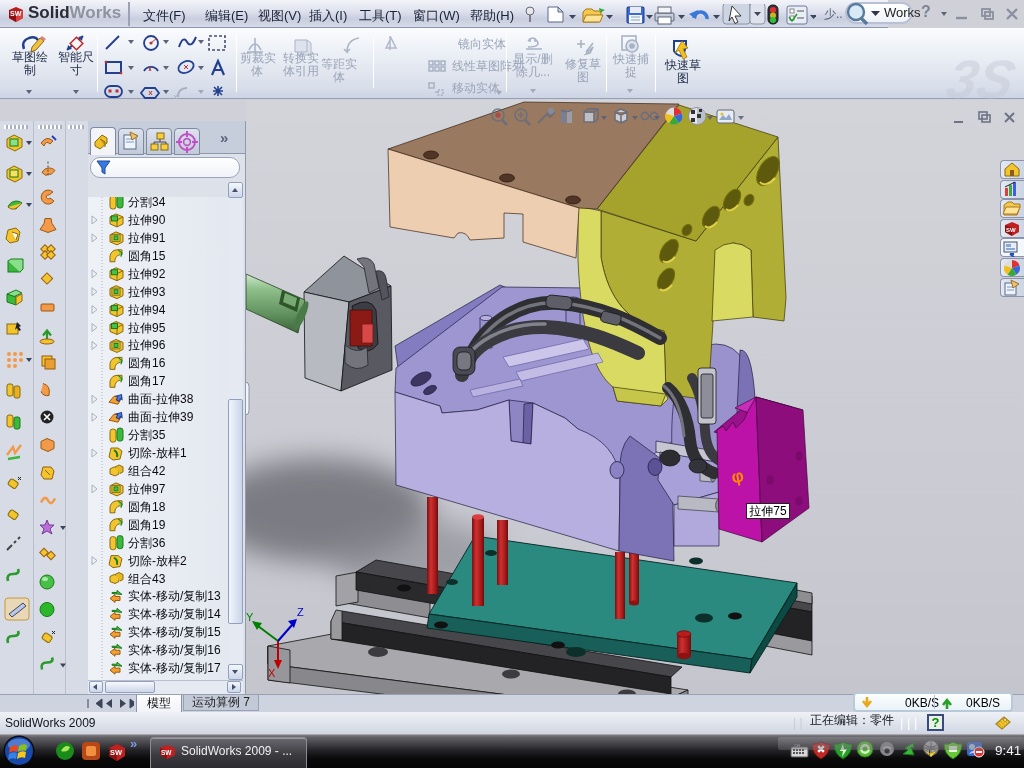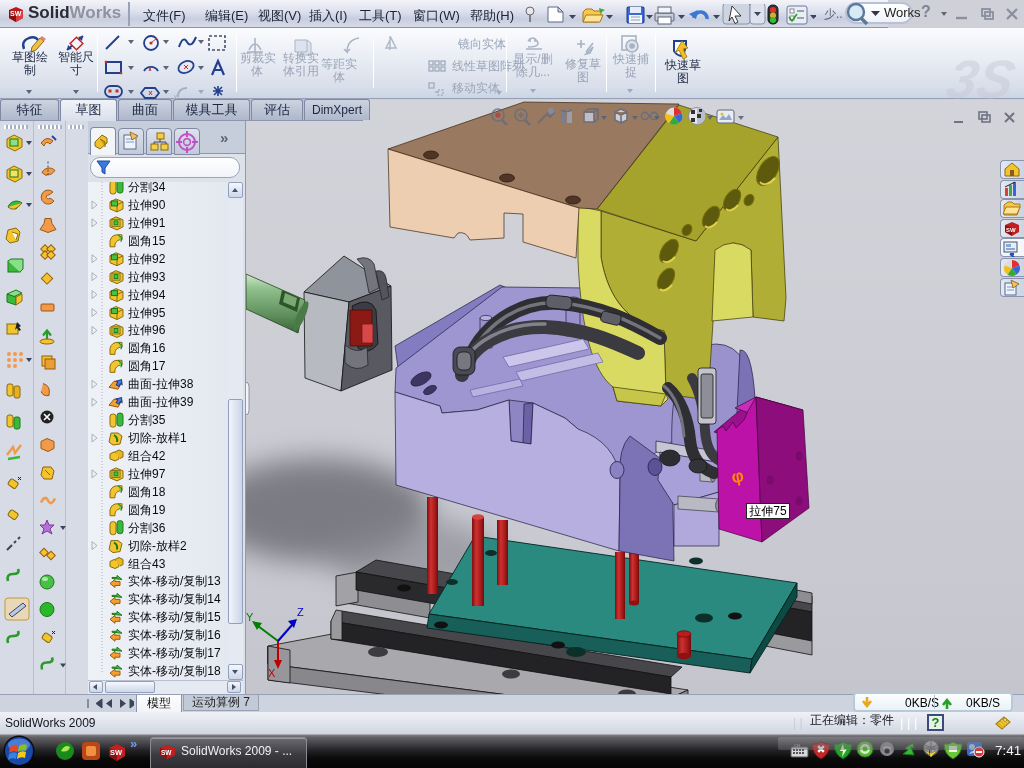--- a/index.html
+++ b/index.html
@@ -16,21 +16,21 @@
 .carg{border-top-color:#a0aabc;}
 .vsep{position:absolute;top:6px;width:1px;height:58px;background:#b4bccc;border-right:1px solid #fff;}
 
 #tabs{left:0;top:99px;width:363px;height:22px;background:#b9c2d3;border-bottom:1px solid #8d96ae;}
 .tab{position:absolute;top:0;height:21px;line-height:20px;text-align:center;font-size:13px;color:#1c2744;background:linear-gradient(#ccd3e0,#aeb8cb);border:1px solid #7e8aa4;border-bottom:none;border-radius:3px 3px 0 0;}
 .tabact{background:linear-gradient(#f0f3f8,#d9dfeb);height:22px;z-index:3;}
 
 #lcol{left:0;top:121px;width:88px;height:573px;background:#d6dbe5;}
 
 #panel{left:88px;top:121px;width:158px;height:573px;background:#dde2ea;border-right:1px solid #9099ad;}
-#ptree{position:absolute;left:0;top:61px;width:140px;height:498px;background:linear-gradient(90deg,#eef1f6,#e4e8f0);}
+#ptree{position:absolute;left:0;top:76px;width:140px;height:498px;background:linear-gradient(90deg,#eef1f6,#e4e8f0);}
 
 #vp{left:246px;top:100px;width:778px;height:594px;background:linear-gradient(#d3d4da,#cacbd2 70%,#c5c6cd);}
 
 #btabs{left:0;top:694px;width:1024px;height:18px;background:#ced4df;border-top:1px solid #98a1b4;}
 
 #status{left:0;top:712px;width:1024px;height:31px;background:linear-gradient(#eff1f6,#d5dae5 60%,#c4cbdb);font-size:12px;color:#10131c;}
 
 #task{left:0;top:734px;width:1024px;height:34px;background:linear-gradient(#8a8a90 0%,#606065 10%,#47474c 26%,#232327 48%,#0a0a0b 72%,#050506 100%);}
 .tbtn{position:absolute;top:3px;height:40px;border-radius:3px;font-size:12px;color:#f0f0f4;}
 </style></head>
@@ -605,28 +605,20 @@
  <div class="vsep" style="left:655px"></div>
  <svg class="abs" style="left:672px;top:11px" width="22" height="22">
         <path d="M2,2 h12 v5 l-3,10 q-6,0 -9,-5 z" fill="#fff" stroke="#23408e" stroke-width="2"></path>
         <path d="M10,2 l6,7 -5,1 4,8 -4,2 -4,-9 -4,3 z" fill="#f4c020" stroke="#9a7210" stroke-width="0.8"></path>
       </svg>
  <div class="tbtxt" style="left:658px;top:31px;width:50px">快速草
 图</div>
 
  <div class="abs" style="right:10px;top:20px;font-size:54px;font-style:italic;font-weight:bold;color:#c6cbd7;opacity:0.5;transform:skewX(-12deg)">3S</div>
 </div>
-<div class="abs" id="tabs">
- <div class="tab" style="left:0px;width:59px">特征</div>
- <div class="tab tabact" style="left:60px;width:57px">草图</div>
- <div class="tab" style="left:118px;width:54px">曲面</div>
- <div class="tab" style="left:173px;width:77px">模具工具</div>
- <div class="tab" style="left:251px;width:52px">评估</div>
- <div class="tab" style="left:304px;width:66px;font-size:12px">DimXpert</div>
-</div>
 <div class="abs" id="lcol">
  <div class="abs" style="left:33px;top:0;width:1px;height:573px;background:#b8bfce"></div>
  <div class="abs" style="left:65px;top:0;width:1px;height:573px;background:#b8bfce"></div>
  <div class="abs" style="left:4px;top:4px;width:24px;height:4px;background:repeating-linear-gradient(90deg,#fff 0 2px,#aab2c2 2px 4px)"></div>
  <div class="abs" style="left:38px;top:4px;width:24px;height:4px;background:repeating-linear-gradient(90deg,#fff 0 2px,#aab2c2 2px 4px)"></div>
  <div class="abs" style="left:68px;top:4px;width:16px;height:4px;background:repeating-linear-gradient(90deg,#fff 0 2px,#aab2c2 2px 4px)"></div>
  <svg class="abs" style="left:0;top:12px" width="88" height="561" id="licons">
         <g transform="translate(5,0)">
           <path d="M2,6 l7,-4 8,4 0,8 -7,4 -8,-4 z" fill="#f2c52c" stroke="#8a6a10"></path>
           <rect x="5" y="6" width="8" height="7" fill="#8ae08a" stroke="#1a7a1a"></rect>
@@ -1178,15 +1170,15 @@
         </g>
   <g transform="translate(154,0)">
           <rect x="1" y="2" width="15" height="14" rx="3" fill="#3868c8"></rect>
           <circle cx="6" cy="7" r="3" fill="#b8d0f0"></circle>
           <path d="M3,14 q3,-5 7,-2" fill="#b8d0f0"></path>
           <circle cx="13" cy="12" r="5" fill="#e03030" stroke="#fff"></circle>
           <rect x="10" y="11" width="6" height="2" fill="#fff"></rect>
         </g>
  </svg>
  <div class="abs" style="left:778px;top:3px;width:246px;height:13px;background:linear-gradient(#9a9a9e,#6a6a6e);opacity:0.45;border-radius:2px"></div>
-      <span class="abs" style="left:995px;top:9px;font-size:13.5px;color:#f4f4f8">7:41</span>
+      <span class="abs" style="left:995px;top:9px;font-size:13.5px;color:#f4f4f8">9:41</span>
 </div>
 </div>
 
 </body></html>

